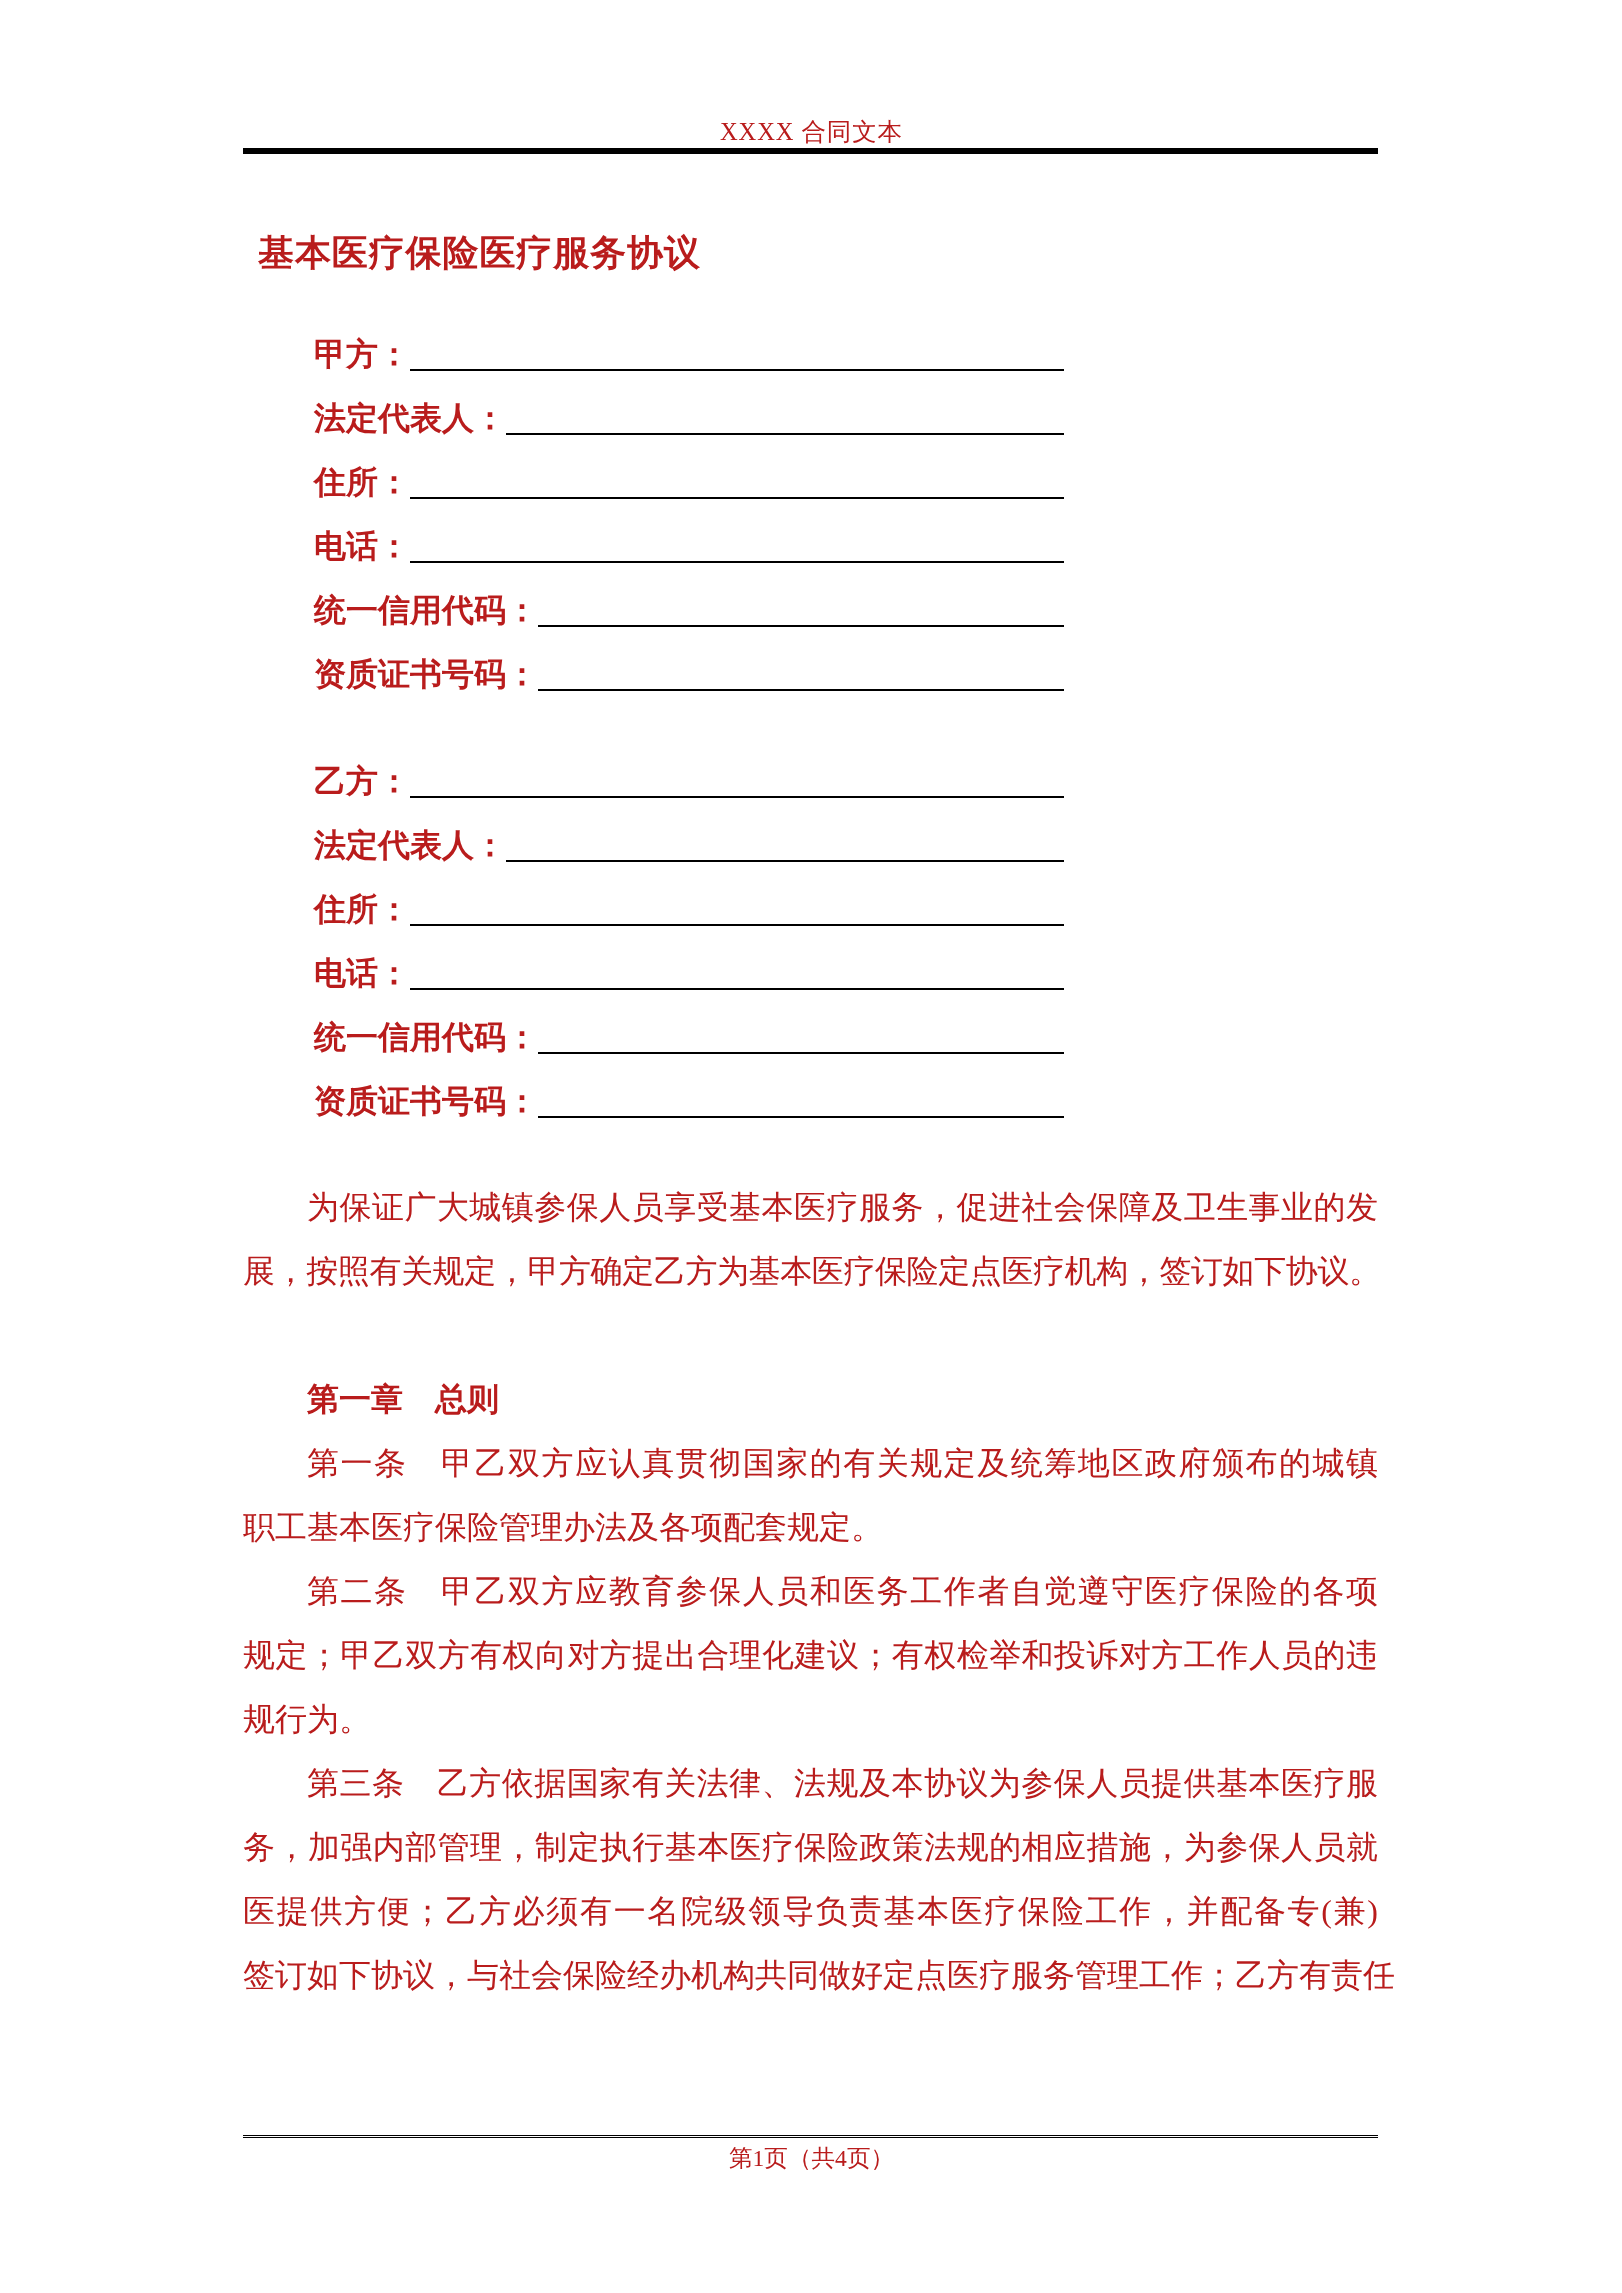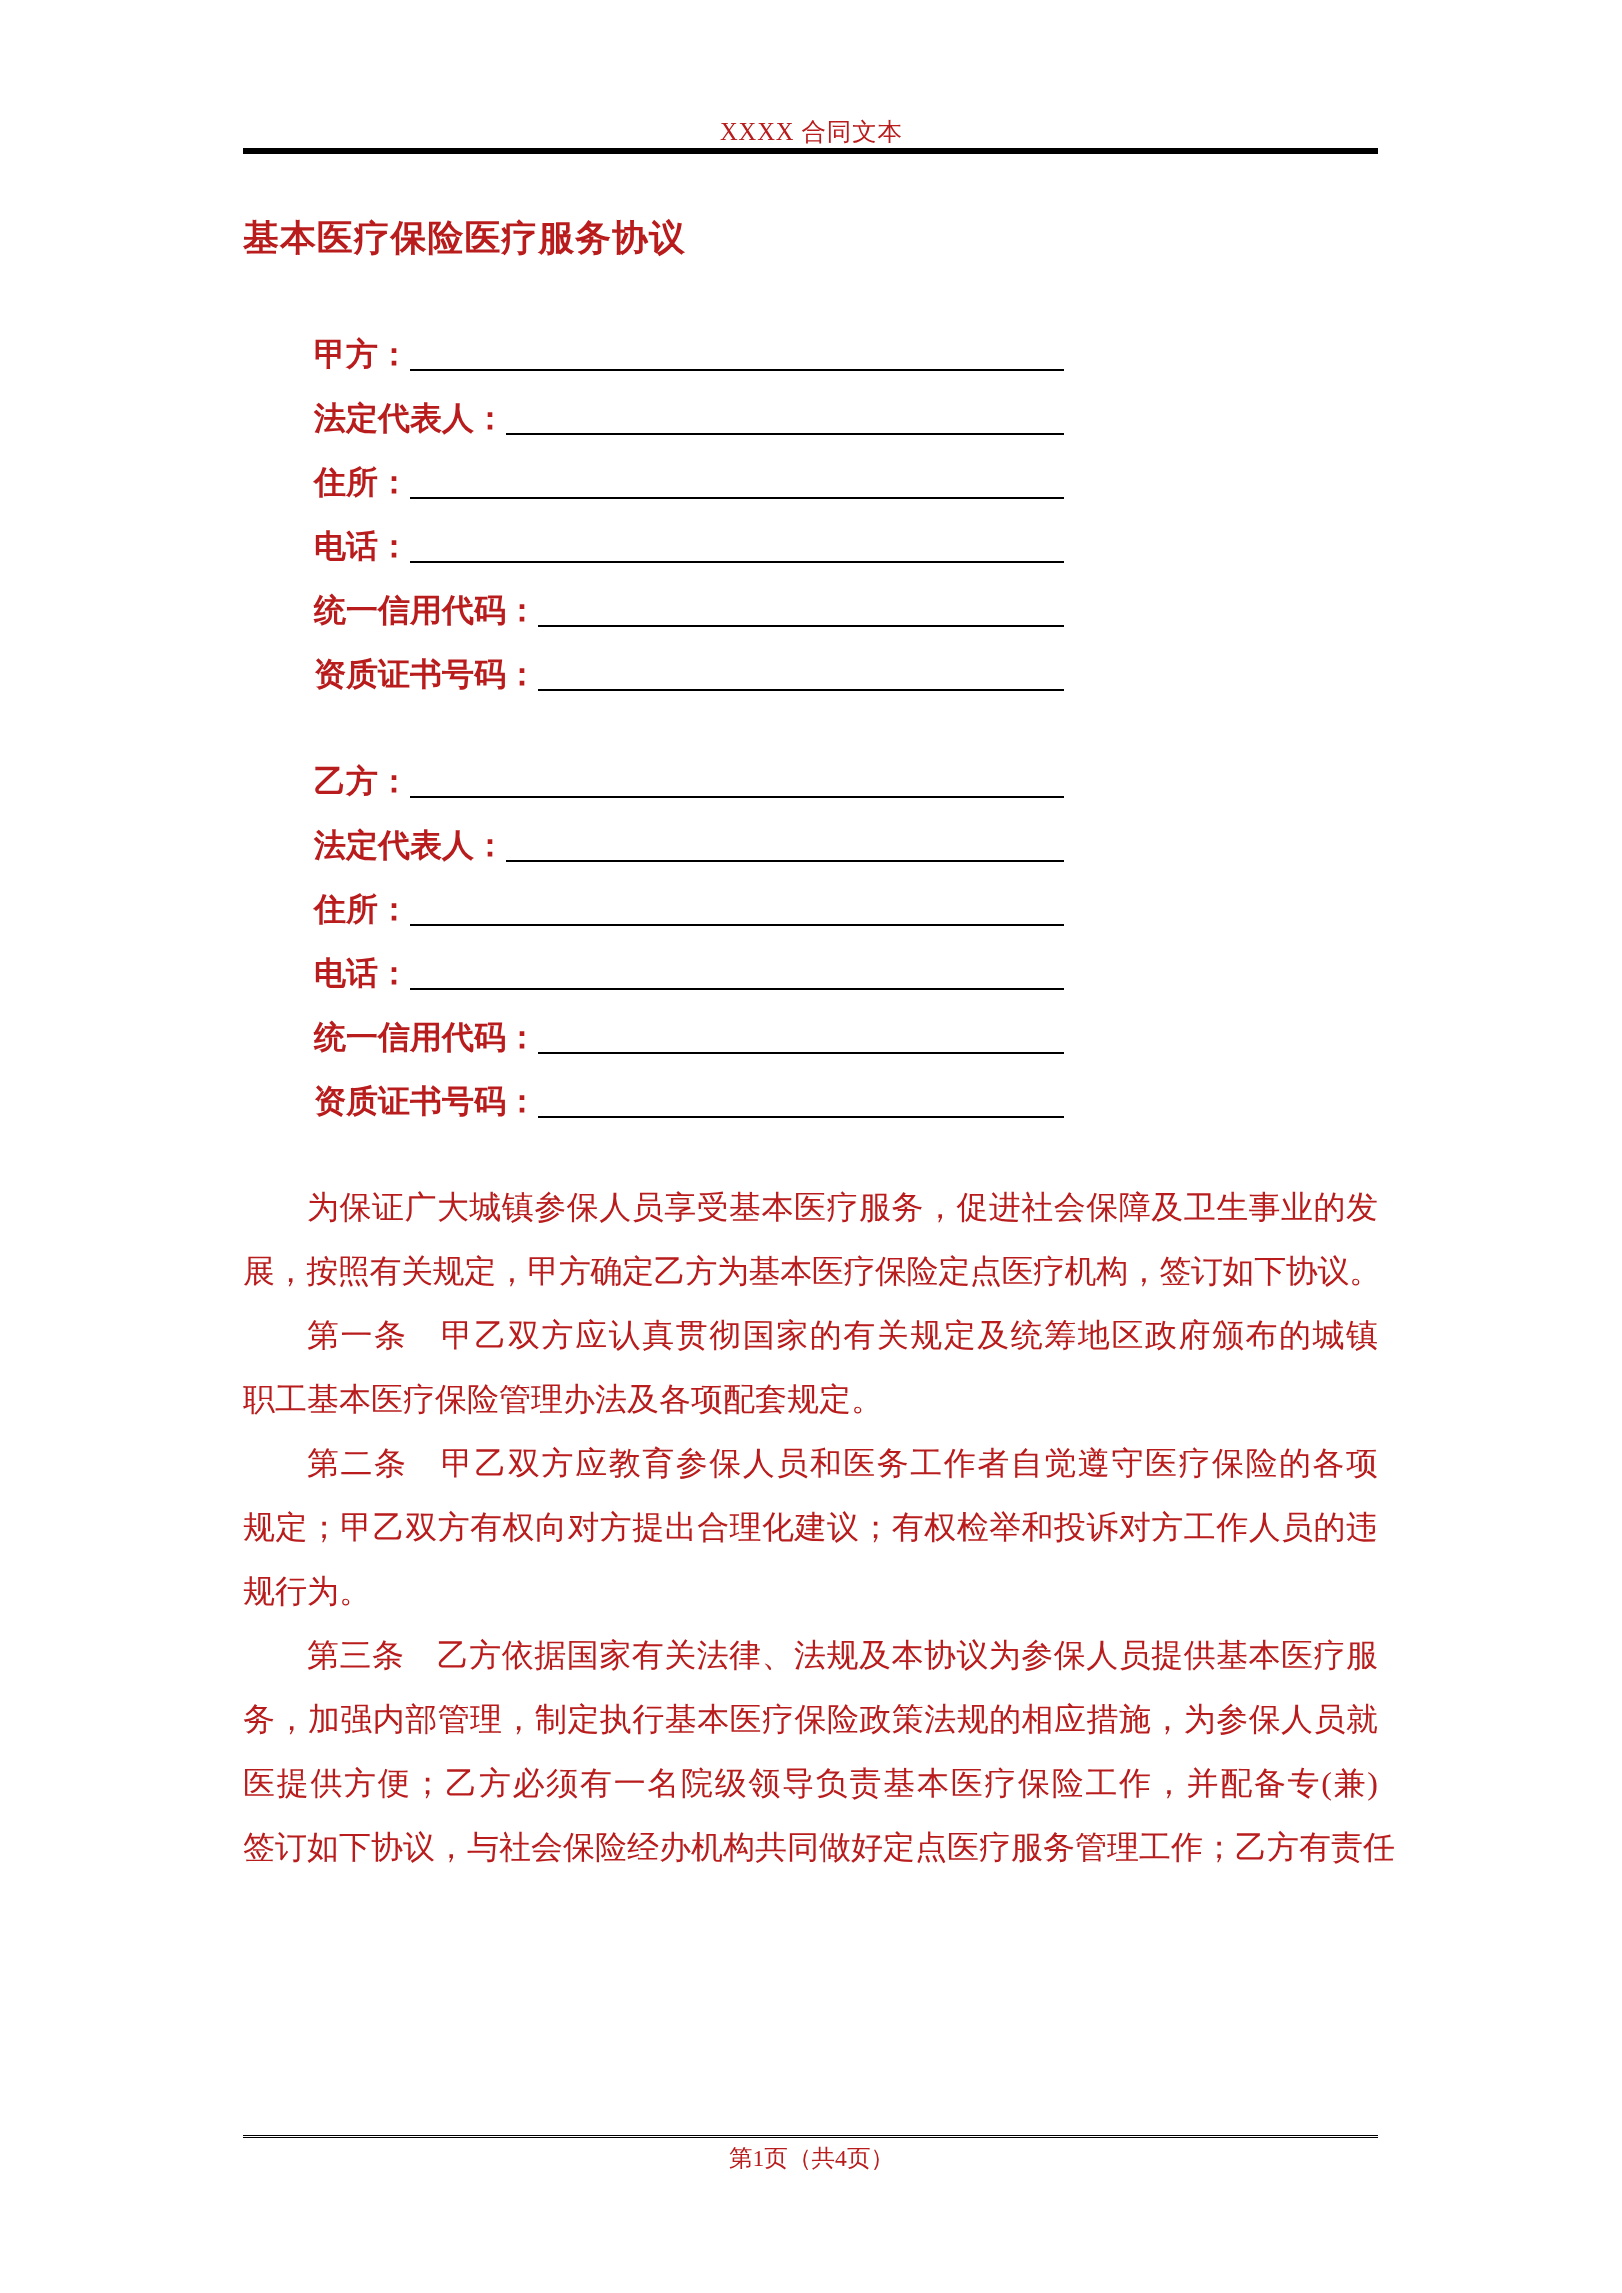--- a/index.html
+++ b/index.html
@@ -32,21 +32,21 @@
     top: 148px;
     left: 243px;
     width: 1135px;
     height: 5.5px;
     background: #000000;
   }
   .doc-title {
     position: absolute;
     top: 216px;
     left: 243px;
-    margin: 0;
+    margin: 15px;
     font-size: 36px;
     font-weight: bold;
     line-height: 44px;
     letter-spacing: 0.9px;
   }
   .form-group {
     position: absolute;
     left: 314px;
     width: 750px;
   }
@@ -187,20 +187,23 @@
   <div class="doc-body">
 
       <div class="body-line indent stretch">
         <span>为保证广大城镇参保人员享受基本医疗服务，促进社会保障及卫生事业的发</span>
       </div>
 
       <div class="body-line stretch tight">
         <span>展，按照有关规定，甲方确定乙方为基本医疗保险定点医疗机构，签订如下协议。</span>
       </div>
 
+      <div class="body-line indent bold gap-before">
+        <span>第一章　总则</span>
+      </div>
 
       <div class="body-line indent stretch">
         <span>第一条　甲乙双方应认真贯彻国家的有关规定及统筹地区政府颁布的城镇</span>
       </div>
 
       <div class="body-line">
         <span>职工基本医疗保险管理办法及各项配套规定。</span>
       </div>
 
       <div class="body-line indent stretch">

